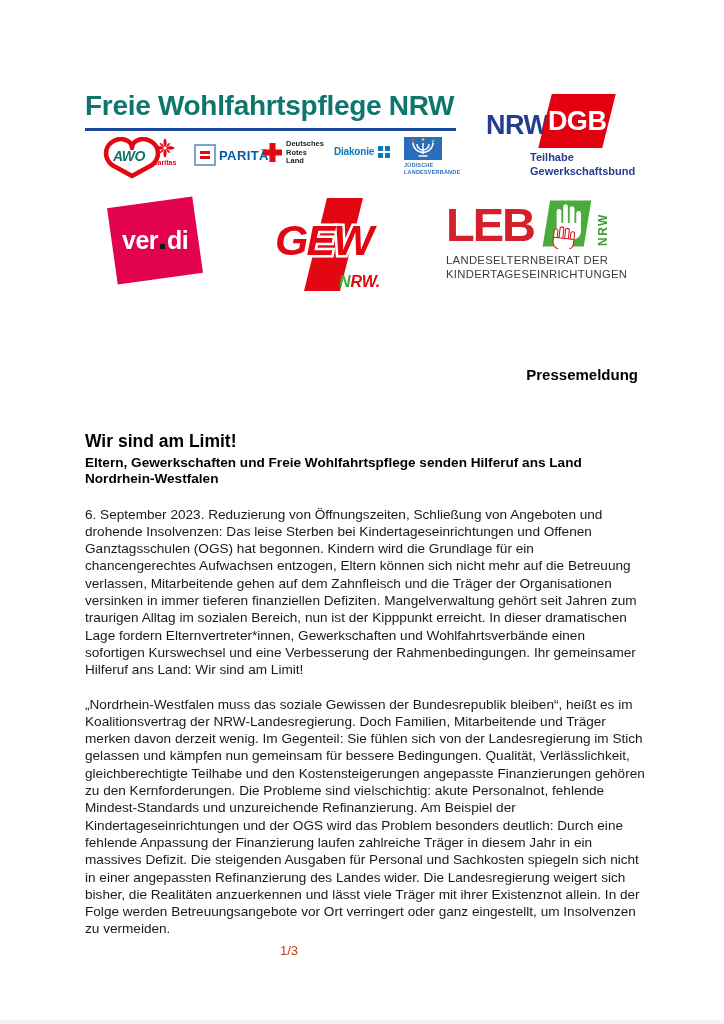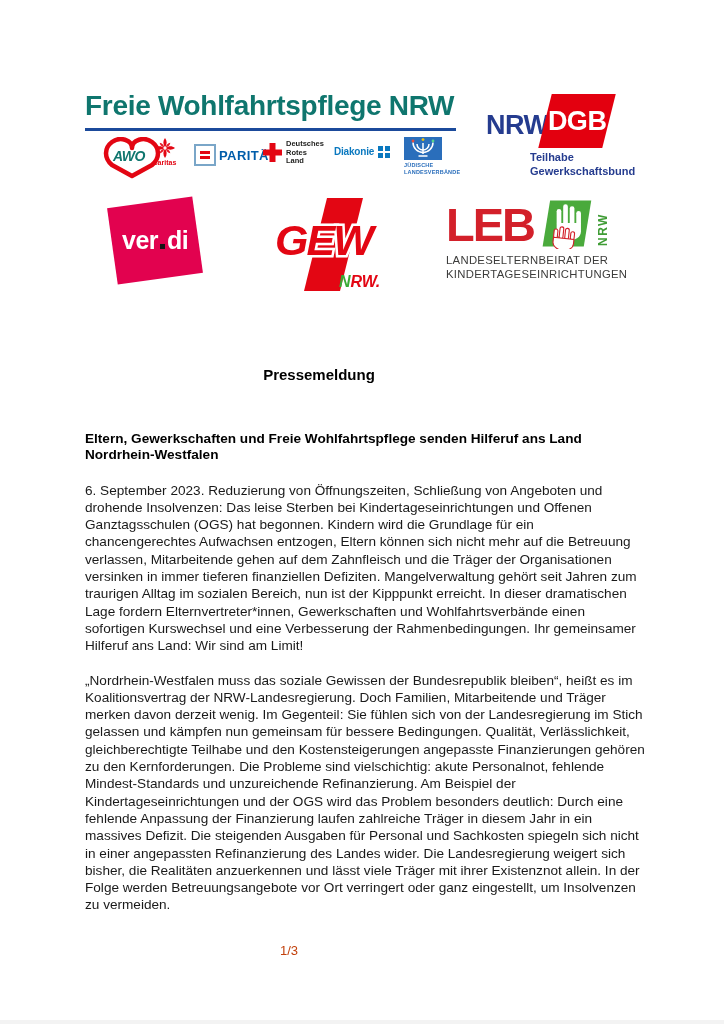--- a/index.html
+++ b/index.html
@@ -58,21 +58,21 @@
   
   .leb{position:absolute;left:446px;top:199px;width:200px;}
   .leb-row{display:flex;align-items:flex-end;position:relative;height:50px;}
   .leb-acr{font-size:47px;line-height:48px;font-weight:bold;color:#d3202a;letter-spacing:-2px;}
   .leb-nrw{position:absolute;left:150px;top:47px;transform:rotate(-90deg);
            transform-origin:left top;font-size:12px;font-weight:bold;color:#3f9c35;
            letter-spacing:1.5px;}
   .leb-name{margin-top:5px;font-size:11.3px;line-height:13.5px;color:#3c3c3b;letter-spacing:0.3px;}
 
   
-  .press-label{position:absolute;left:0;right:86px;top:366px;text-align:center;
+  .press-label{position:absolute;left:0;right:86px;top:366px;text-align:right;
                font-size:15px;font-weight:bold;color:#000;}
   .article{position:absolute;left:85px;top:431px;width:563px;color:#1a1a1a;}
   .headline{font-size:17.5px;font-weight:bold;margin:0 0 3px 0;color:#000;}
   .subheadline{font-size:13.6px;font-weight:bold;line-height:16.3px;margin:0 0 18px 0;color:#000;}
   .article p{font-size:13.6px;line-height:17.3px;margin:0 0 17px 0;}
   .pageno{position:absolute;left:0;width:578px;top:943px;text-align:center;font-size:13px;color:#c2410c;}
   .page-edge{position:absolute;left:0;right:0;bottom:0;height:4px;background:#f3f3f3;}
 </style>
 </head>
 <body>
@@ -213,20 +213,21 @@
     </div>
     <div class="leb-name">
       <div>LANDESELTERNBEIRAT DER</div>
       <div>KINDERTAGESEINRICHTUNGEN</div>
     </div>
   </div>
 
   <div class="press-label">Pressemeldung</div>
 
   <div class="article">
+    <h1 class="headline">Wir sind am Limit!</h1>
     <h2 class="subheadline">Eltern, Gewerkschaften und Freie Wohlfahrtspflege senden Hilferuf ans Land Nordrhein-Westfalen</h2>
     <p>6. September 2023. Reduzierung von Öffnungszeiten, Schließung von Angeboten und drohende Insolvenzen: Das leise Sterben bei Kindertageseinrichtungen und Offenen Ganztagsschulen (OGS) hat begonnen. Kindern wird die Grundlage für ein chancengerechtes Aufwachsen entzogen, Eltern können sich nicht mehr auf die Betreuung verlassen, Mitarbeitende gehen auf dem Zahnfleisch und die Träger der Organisationen versinken in immer tieferen finanziellen Defiziten. Mangelverwaltung gehört seit Jahren zum traurigen Alltag im sozialen Bereich, nun ist der Kipppunkt erreicht. In dieser dramatischen Lage fordern Elternvertreter*innen, Gewerkschaften und Wohlfahrtsverbände einen sofortigen Kurswechsel und eine Verbesserung der Rahmenbedingungen. Ihr gemeinsamer Hilferuf ans Land: Wir sind am Limit!</p>
     <p>„Nordrhein-Westfalen muss das soziale Gewissen der Bundesrepublik bleiben“, heißt es im Koalitionsvertrag der NRW-Landesregierung. Doch Familien, Mitarbeitende und Träger merken davon derzeit wenig. Im Gegenteil: Sie fühlen sich von der Landesregierung im Stich gelassen und kämpfen nun gemeinsam für bessere Bedingungen. Qualität, Verlässlichkeit, gleichberechtigte Teilhabe und den Kostensteigerungen angepasste Finanzierungen gehören zu den Kernforderungen. Die Probleme sind vielschichtig: akute Personalnot, fehlende Mindest-Standards und unzureichende Refinanzierung. Am Beispiel der Kindertageseinrichtungen und der OGS wird das Problem besonders deutlich: Durch eine fehlende Anpassung der Finanzierung laufen zahlreiche Träger in diesem Jahr in ein massives Defizit. Die steigenden Ausgaben für Personal und Sachkosten spiegeln sich nicht in einer angepassten Refinanzierung des Landes wider. Die Landesregierung weigert sich bisher, die Realitäten anzuerkennen und lässt viele Träger mit ihrer Existenznot allein. In der Folge werden Betreuungsangebote vor Ort verringert oder ganz eingestellt, um Insolvenzen zu vermeiden.</p>
   </div>
 
   <div class="pageno">1/3</div>
 
   <div class="page-edge"></div>
 </div>
 

